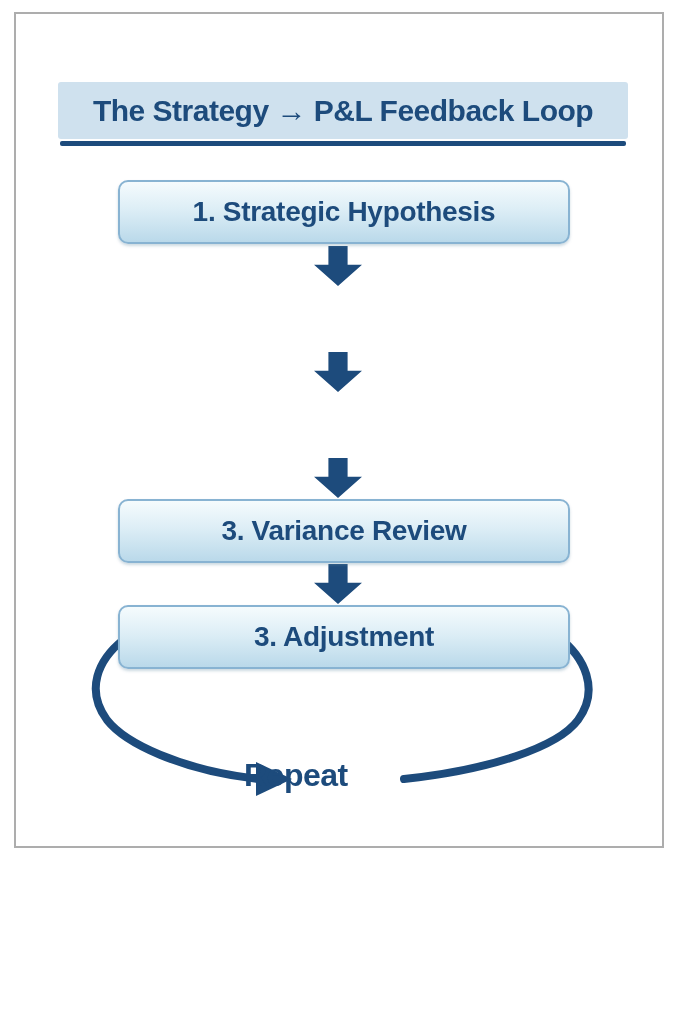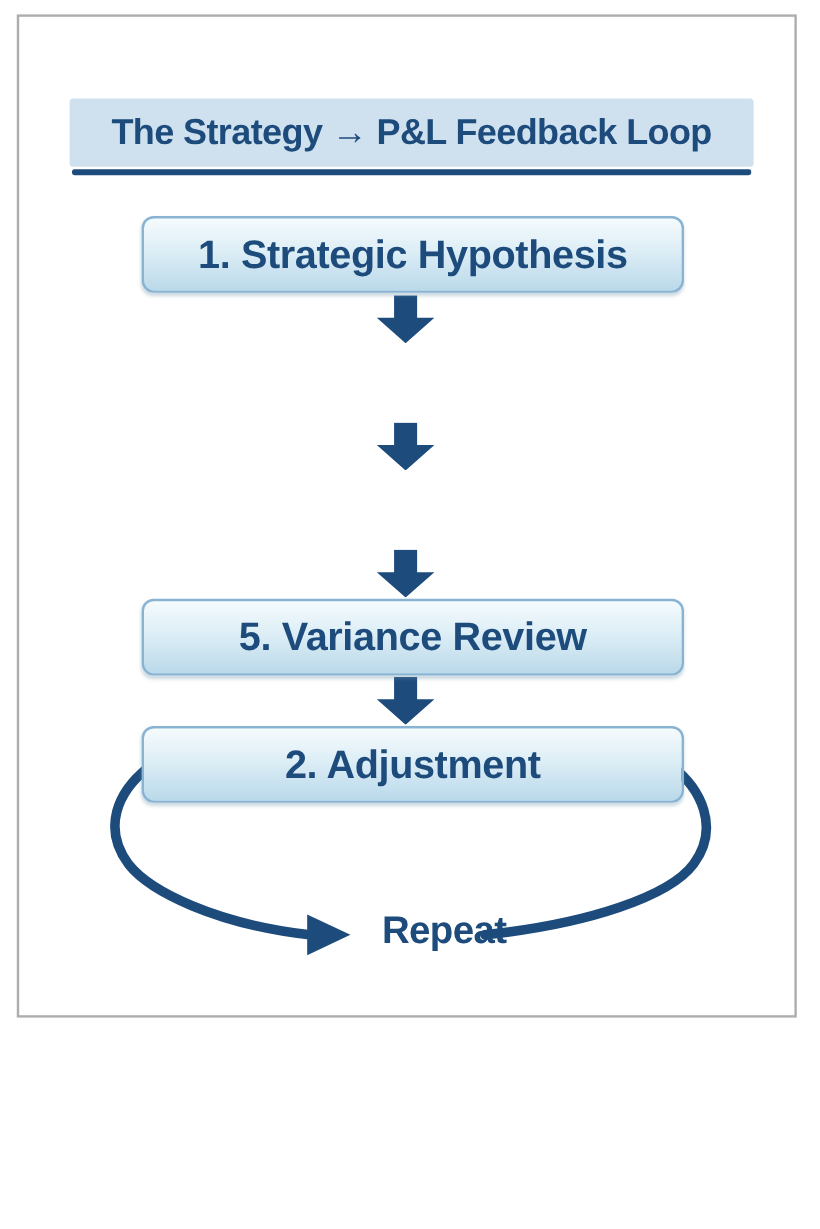--- a/index.html
+++ b/index.html
@@ -68,21 +68,21 @@
         #ddeef6 45%,
         var(--box-bottom, #bad9ea) 100%);
     box-shadow: 0 2px 3px rgba(110, 145, 170, 0.35);
     display: flex;
     align-items: center;
     justify-content: center;
     z-index: 3;
   }
   .step-box .step-label {
     color: var(--navy, #1d4b7c);
-    font-size: 33px;
+    font-size: 28px;
     font-weight: bold;
     letter-spacing: -0.3px;
     white-space: nowrap;
   }
   .down-arrow {
     position: absolute;
     left: 314px;
     width: 48px;
     height: 40px;
     background: var(--navy, #1d4b7c);
@@ -102,24 +102,24 @@
     stroke: var(--navy, #1d4b7c);
     stroke-width: 8;
     stroke-linecap: round;
   }
   .loop-head {
     fill: var(--navy, #1d4b7c);
     stroke: none;
   }
   .repeat-label {
     position: absolute;
-    left: 262px;
+    left: 244px;
     top: 757px;
     width: 160px;
-    text-align: right;
+    text-align: left;
     color: var(--navy, #1d4b7c);
     font-size: 32px;
     font-weight: bold;
     letter-spacing: -0.5px;
     z-index: 3;
   }
 </style>
 </head>
 <body>
 
@@ -134,26 +134,26 @@
   <div class="step-box" style="top:180px">
     <span class="step-label">1. Strategic Hypothesis</span>
   </div>
   <div class="down-arrow" style="top:246px"></div>
 
   <div class="down-arrow" style="top:352px"></div>
 
   <div class="down-arrow" style="top:458px"></div>
 
   <div class="step-box" style="top:499px">
-    <span class="step-label">5. Variance Review</span>
+    <span class="step-label">3. Variance Review</span>
   </div>
   <div class="down-arrow" style="top:564px"></div>
 
   <div class="step-box" style="top:605px">
-    <span class="step-label">2. Adjustment</span>
+    <span class="step-label">3. Adjustment</span>
   </div>
 
   <svg class="loop-svg" viewBox="0 0 540 215">
     <path class="loop-path" d="M 53 45 C 28 65, 15 95, 37 125 C 55 148, 110 175, 188 184"></path>
     <polygon class="loop-head" points="186,167 186,201 222,184"></polygon>
     <path class="loop-path" d="M 488 42 C 515 62, 530 95, 508 125 C 488 152, 420 175, 334 184"></path>
   </svg>
 
   <div class="repeat-label">Repeat</div>
 </div>

